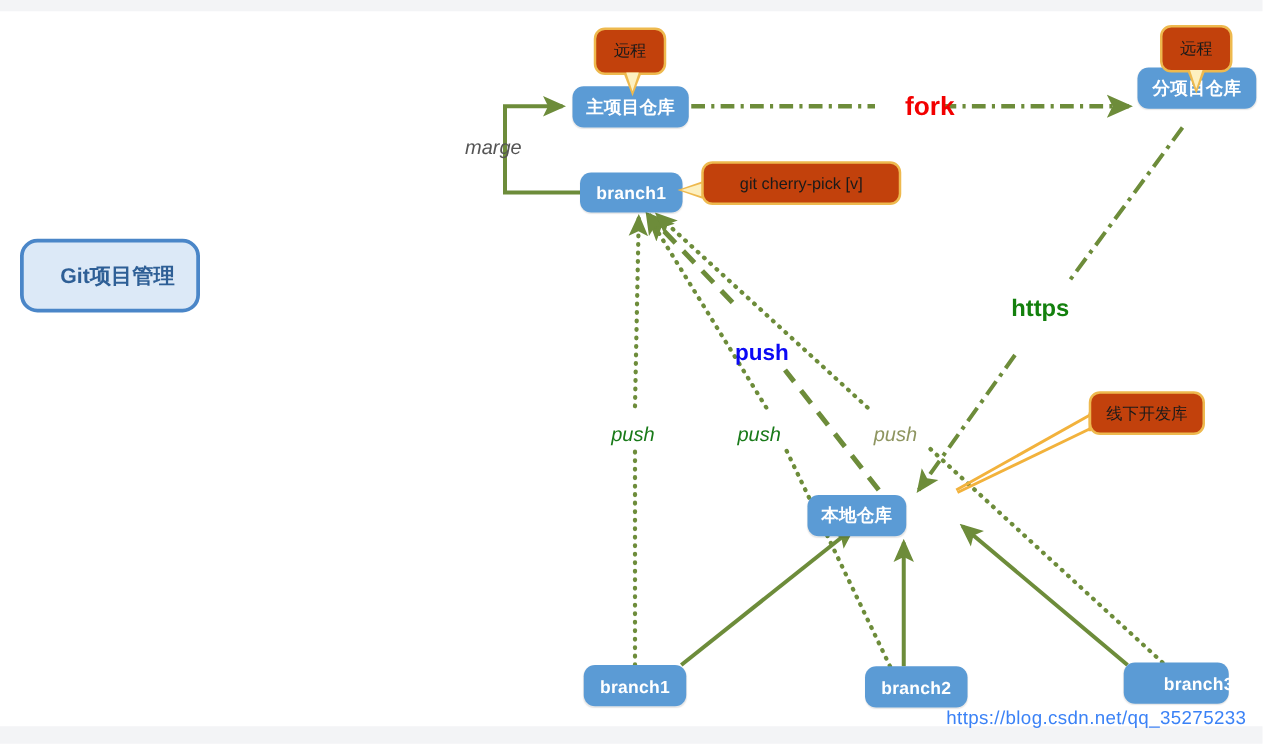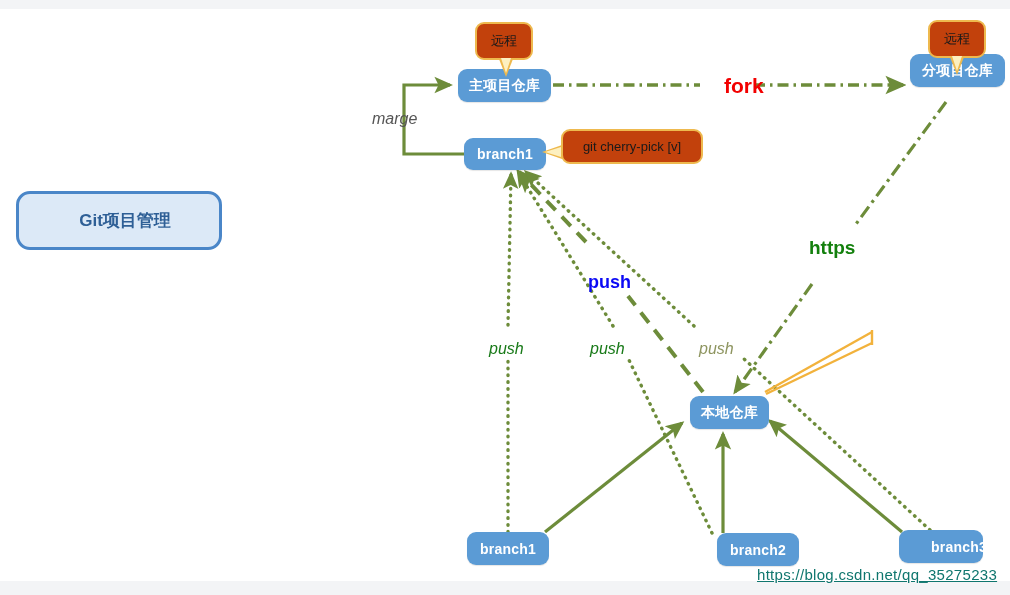--- a/index.html
+++ b/index.html
@@ -157,25 +157,24 @@
     font-style: italic;
   }
   .elabel.marge {
     color: #555555;
     font-size: 16px;
     font-style: italic;
   }
 
   .watermark {
     position: absolute;
-    color: #0f766e;
+    color: #3b82f6;
     font-size: 15px;
     white-space: nowrap;
     letter-spacing: .3px;
-    text-decoration: underline;
   }
 </style>
 </head>
 <body>
 
 <div id="canvas">
 
   <div class="strip top"></div>
   <div class="strip bottom"></div>
 
@@ -213,67 +212,70 @@
 
     <path d="M 723 533 L 723 434" fill="none" stroke="#6d8c3a" stroke-width="3.2" marker-end="url(#ah-green2)"></path>
 
     <path d="M 902 532 L 770 421" fill="none" stroke="#6d8c3a" stroke-width="3.2" marker-end="url(#ah-green2)"></path>
 
     <path d="M 872 332 L 765 392" fill="none" stroke="#f2b23c" stroke-width="2.4"></path>
     <path d="M 872 343 L 766 394" fill="none" stroke="#f2b23c" stroke-width="2.4"></path>
     <path d="M 872 330 L 872 345" fill="none" stroke="#f2b23c" stroke-width="2.4"></path>
   </svg>
 
-  <div class="title-box" style="left:16px; top:191px; width:206px; height:59px;padding-left:12px;">
+  <div class="title-box" style="left:16px; top:191px; width:144px; height:59px;padding-left:12px;">
     <span>Git项目管理</span>
   </div>
 
   <div class="node cn" style="left:458px; top:69px; width:93px; height:33px;">
     <span>主项目仓库</span>
   </div>
 
   <div class="node cn" style="left:910px; top:54px; width:95px; height:33px;">
     <span>分项目仓库</span>
   </div>
 
   <div class="node en" style="left:464px; top:138px; width:82px; height:32px;">
     <span>branch1</span>
   </div>
 
-  <div class="node cn" style="left:690px; top:396px; width:79px; height:33px;">
+  <div class="node cn" style="left:646px; top:396px; width:79px; height:33px;">
     <span>本地仓库</span>
   </div>
 
   <div class="node en" style="left:467px; top:532px; width:82px; height:33px;">
     <span>branch1</span>
   </div>
 
-  <div class="node en" style="left:717px; top:533px; width:82px; height:33px;">
+  <div class="node en" style="left:692px; top:533px; width:82px; height:33px;">
     <span>branch2</span>
   </div>
 
   <div class="node en" style="left:899px; top:530px; width:84px; height:33px;padding-left:36px;">
     <span>branch3</span>
   </div>
 
   <div class="callout tail-down" style="left:475px; top:22px; width:58px; height:38px;">
     <span>远程</span>
     <span class="tail" style="left:22px;"></span>
   </div>
 
   <div class="callout tail-down" style="left:928px; top:20px; width:58px; height:38px;">
     <span>远程</span>
     <span class="tail" style="left:20px;"></span>
   </div>
 
-  <div class="callout tail-left" style="left:561px; top:129px; width:142px; height:35px;">
+  <div class="callout tail-left" style="left:561px; top:129px; width:160px; height:35px;">
     <span>git cherry-pick [v]</span>
     <span class="tail" style="top:14px;"></span>
   </div>
 
+  <div class="callout" style="left:871px; top:313px; width:93px; height:35px;">
+    <span>线下开发库</span>
+  </div>
 
   <div class="elabel fork" style="left:708px; top:74px;">fork</div>
 
   <div class="elabel clone" style="left:809px; top:237px;">https</div>
 
   <div class="elabel push-blue" style="left:588px; top:272px;">push</div>
 
   <div class="elabel push-green" style="left:489px; top:340px;">push</div>
 
   <div class="elabel push-green" style="left:590px; top:340px;">push</div>

